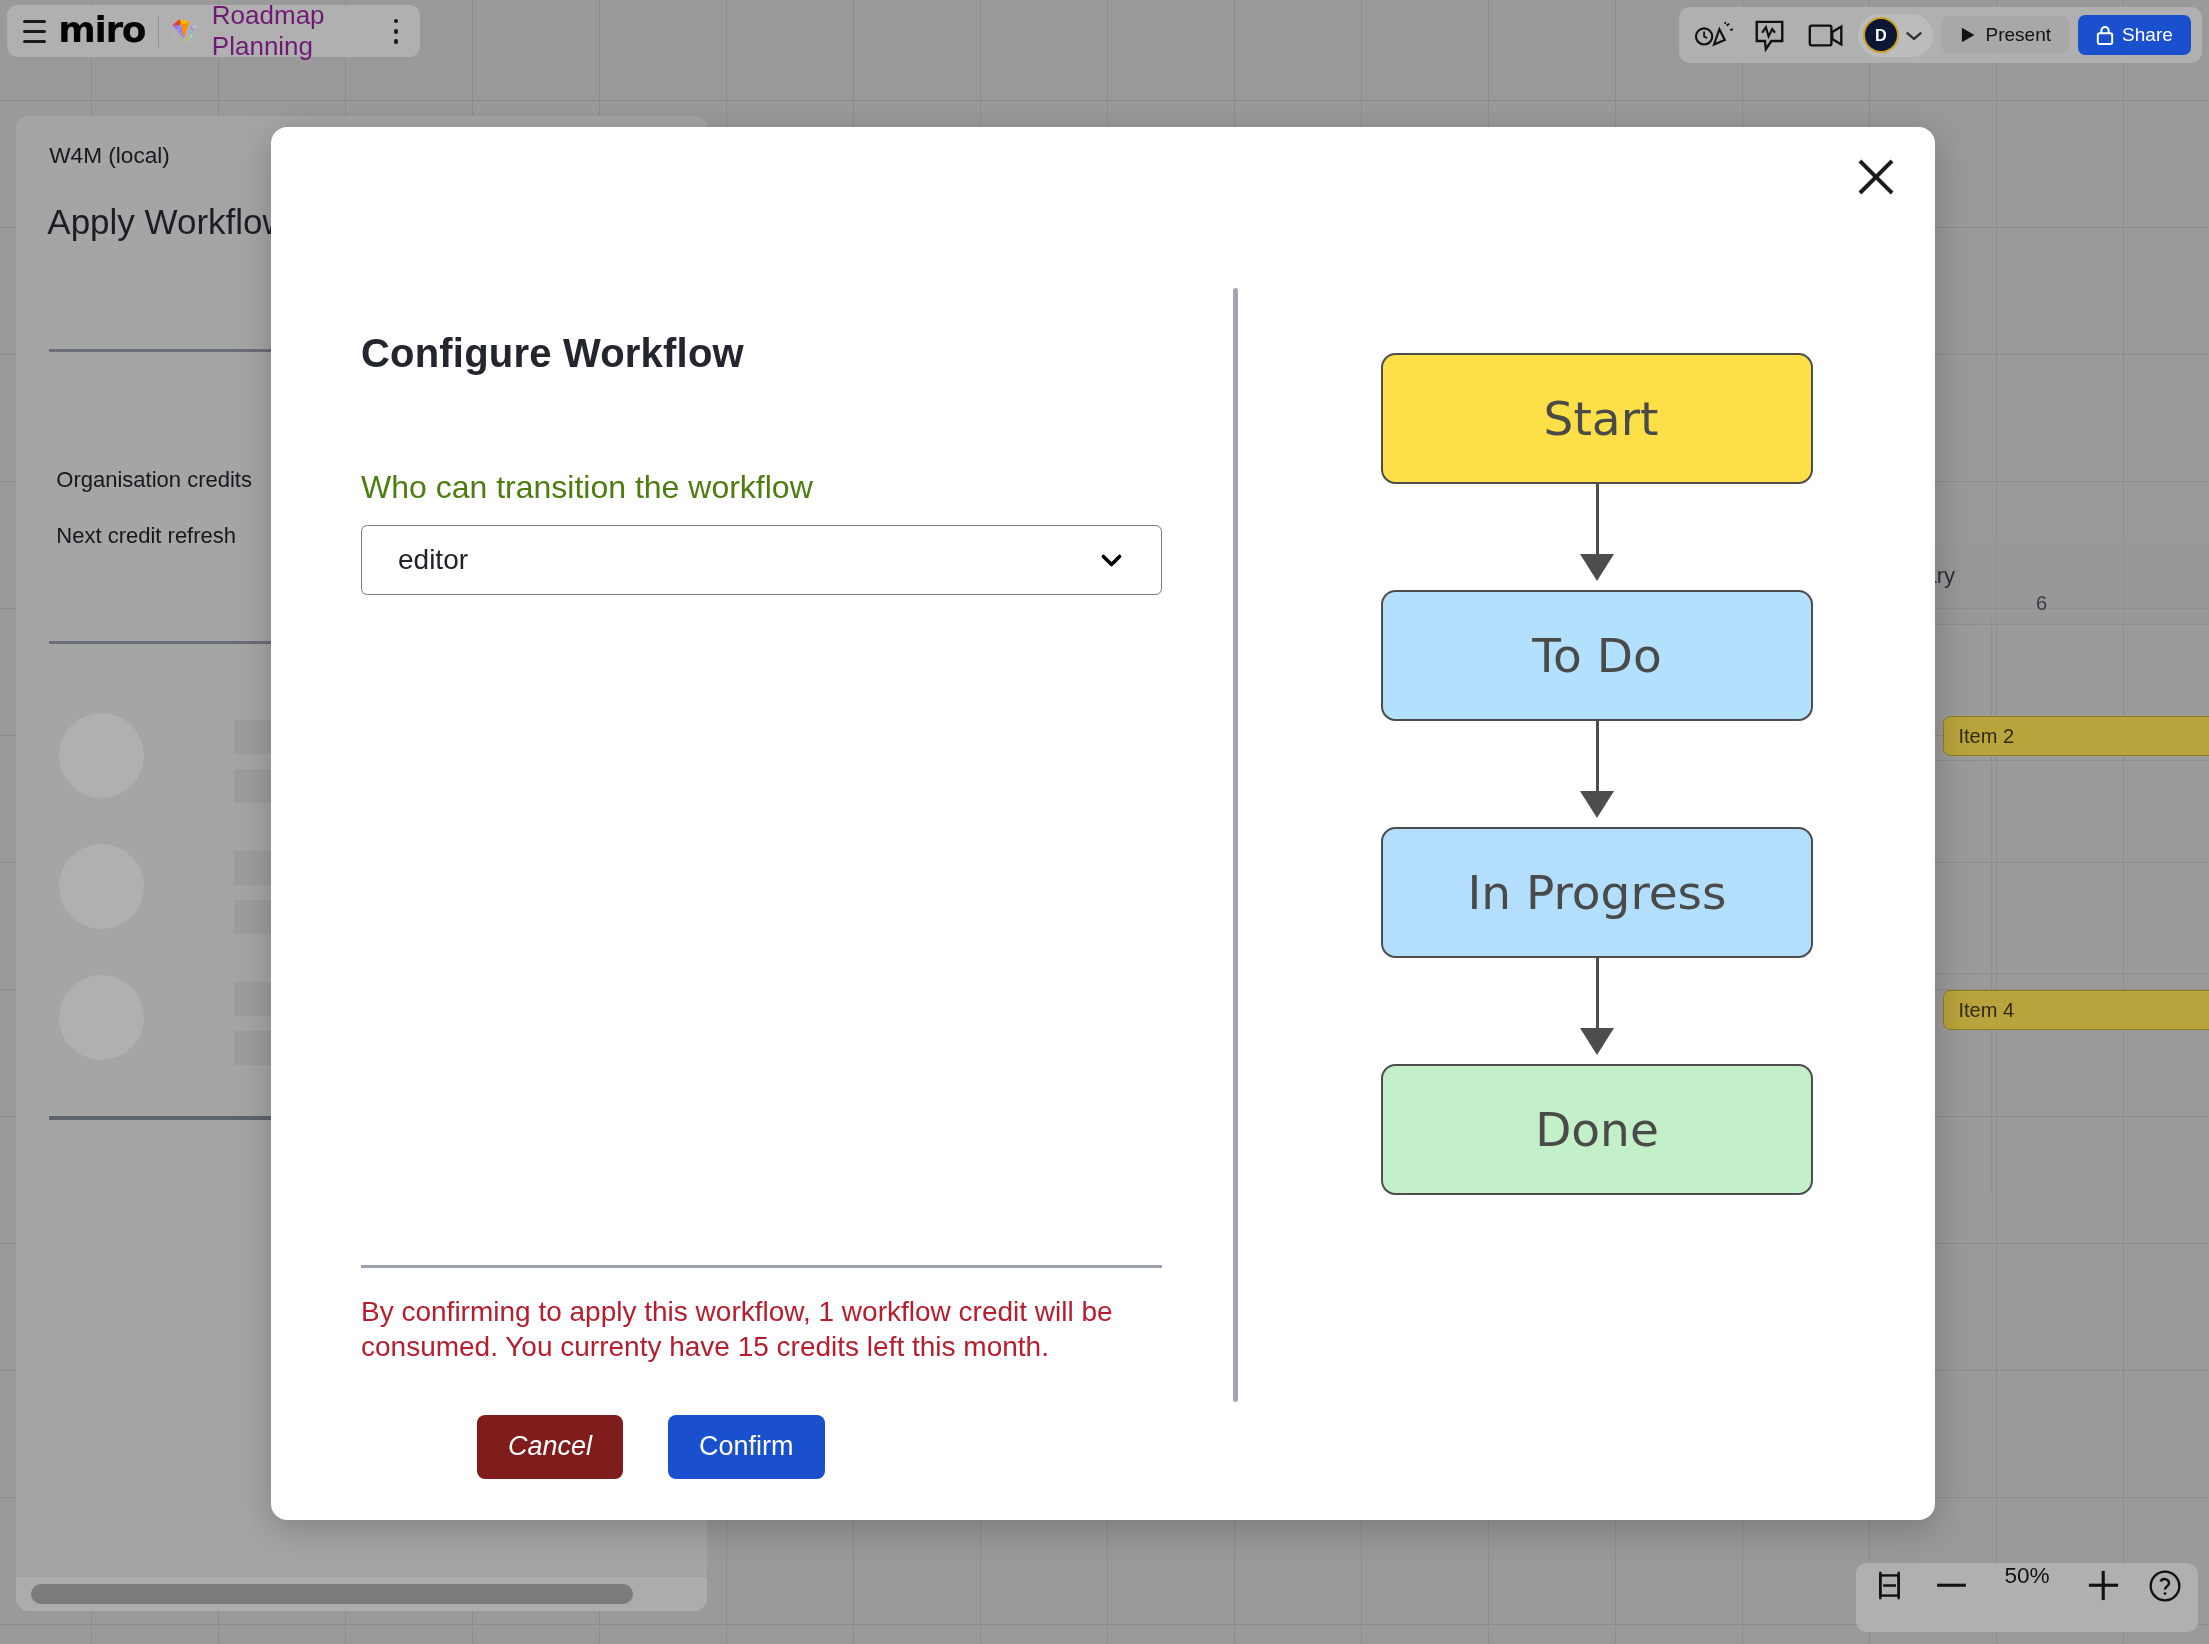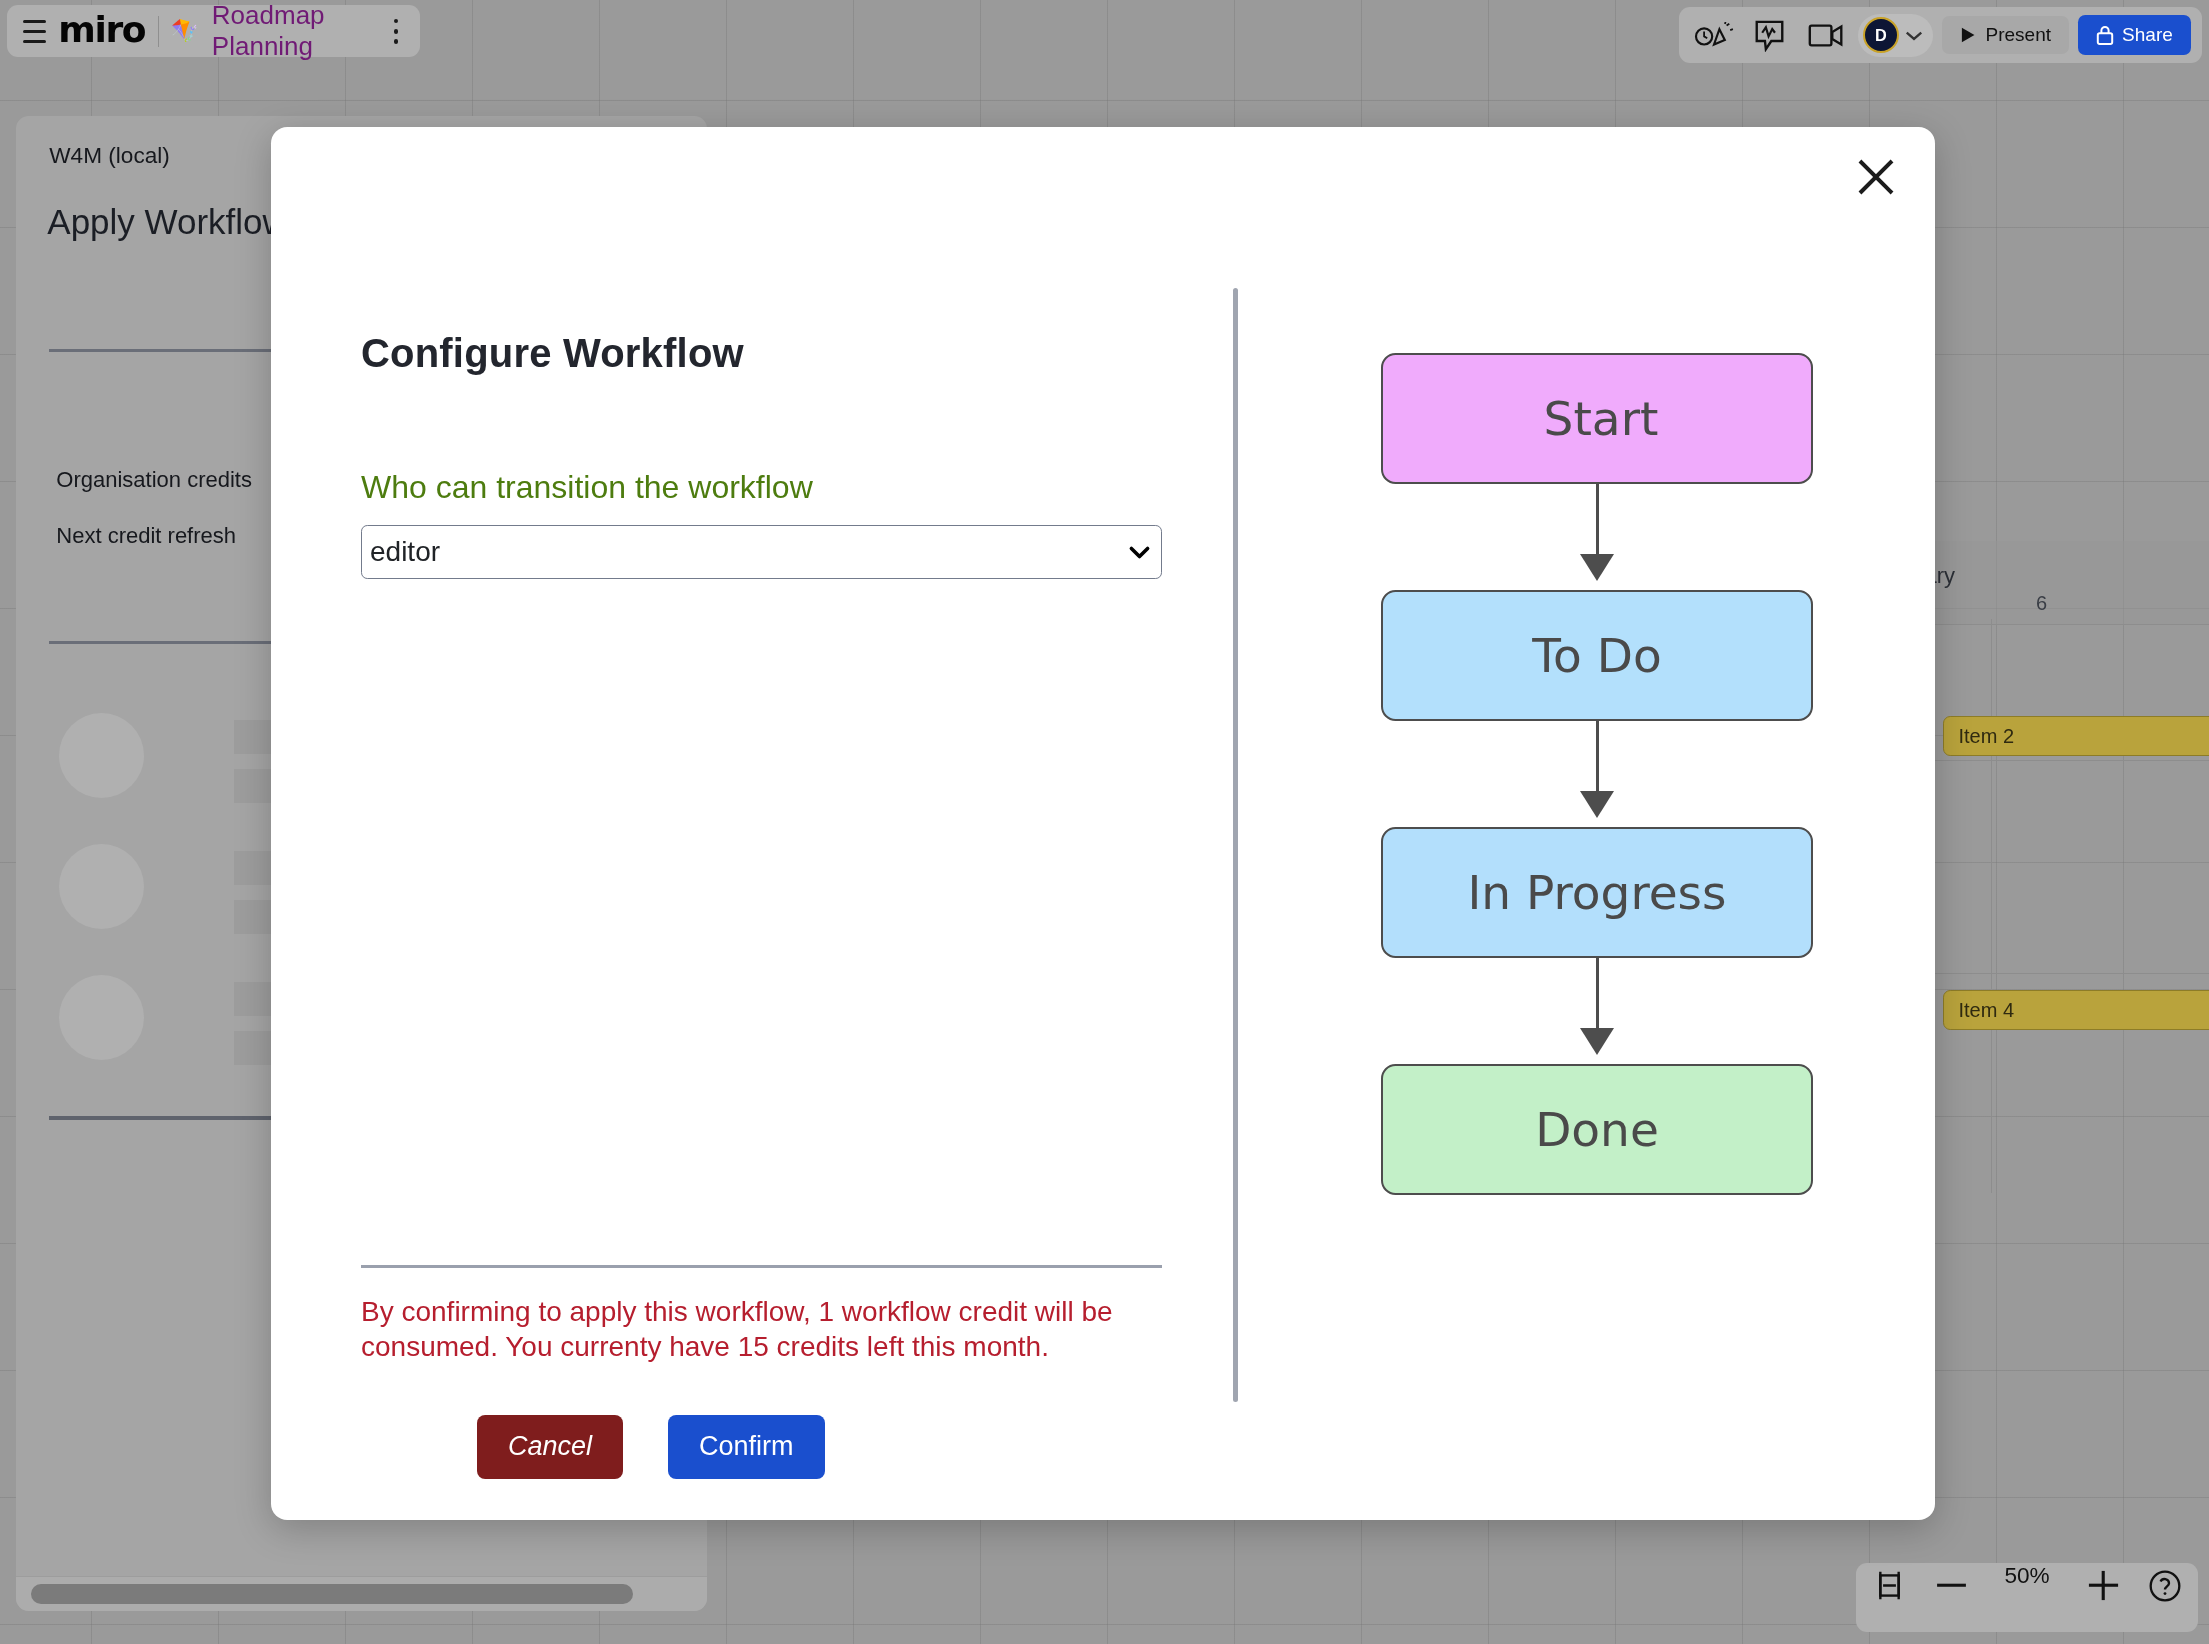--- a/index.html
+++ b/index.html
@@ -274,27 +274,27 @@
     border-radius: 2.7px;
   }
 
   
   .field-label {
     position: absolute; left: 90px; top: 342px;
     font-size: 32px; color: #4d7c0f;
   }
   .select-box {
     position: absolute; left: 90px; top: 398px;
-    width: 801px; height: 54px;
+    width: 801px; height: 70px;
     border: 1.8px solid #737b8c;
     border-radius: 6.3px;
     background: #fff;
     box-sizing: border-box;
     display: flex; align-items: center;
-    padding: 0 8px;
+    padding: 0 36px;
     cursor: pointer;
   }
   .select-value {
     font-size: 28px; color: #202327;
     flex: 1;
   }
   .select-chevron {
     font-size: 0; line-height: 0;
   }
   .hr-soft {
@@ -524,21 +524,21 @@
     <div class="hr-soft"></div>
 
     <div class="warn-text" style="color: rgb(182, 30, 46);">By confirming to apply this workflow, 1 workflow credit will be consumed. You currenty have 15 credits left this month.</div>
 
     <div class="btn-row">
       <button class="btn btn-cancel" style="background: #7f1d1d; font-style: italic;">Cancel</button>
       <button class="btn btn-confirm" style="background: rgb(26, 79, 206);">Confirm</button>
     </div>
 
     <div class="flow">
-      <div class="flow-node" id="node0" style="top: 0px; background: #f0abfc; border-color: rgb(77, 77, 77); padding-left: 8px;">Start</div>
+      <div class="flow-node" id="node0" style="top: 0px; background: #fde047; border-color: rgb(77, 77, 77); padding-left: 8px;">Start</div>
       <div class="flow-line" style="top:131px; height:74px;"></div>
       <div class="flow-arrow" style="top:201px;"></div>
 
       <div class="flow-node" id="node1" style="top: 237px; background: rgb(179, 224, 252); border-color: rgb(77, 77, 77);">To Do</div>
       <div class="flow-line" style="top:368px; height:74px;"></div>
       <div class="flow-arrow" style="top:438px;"></div>
 
       <div class="flow-node" id="node2" style="top: 474px; background: rgb(179, 223, 252); border-color: rgb(77, 77, 77);">In Progress</div>
       <div class="flow-line" style="top:605px; height:74px;"></div>
       <div class="flow-arrow" style="top:675px;"></div>

